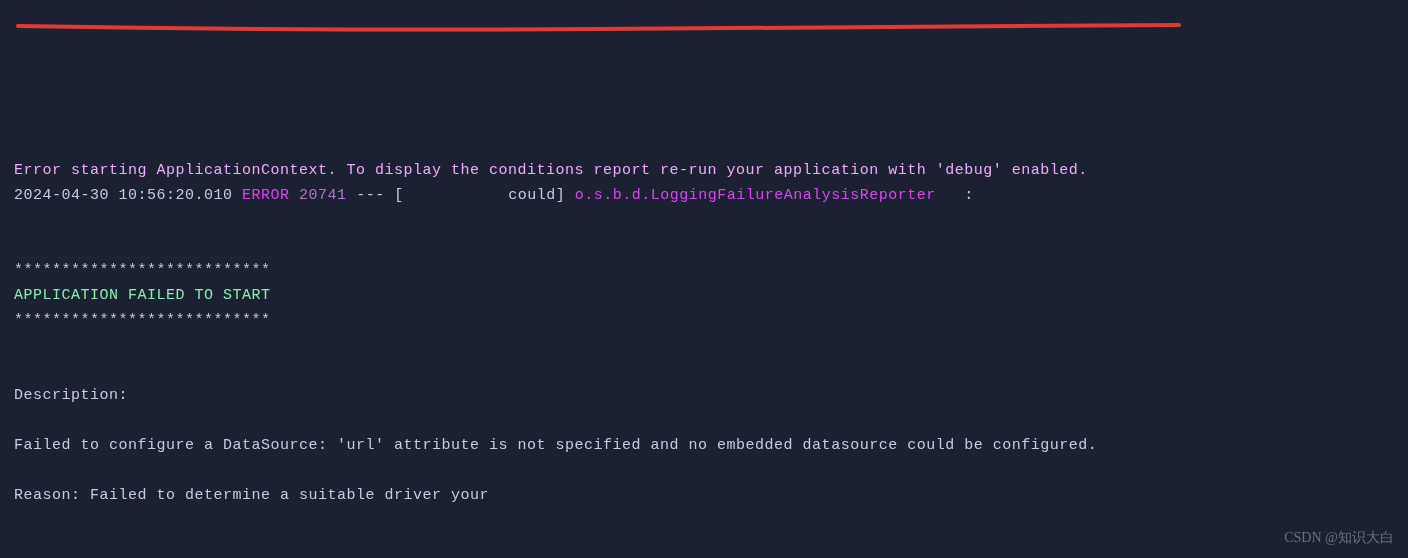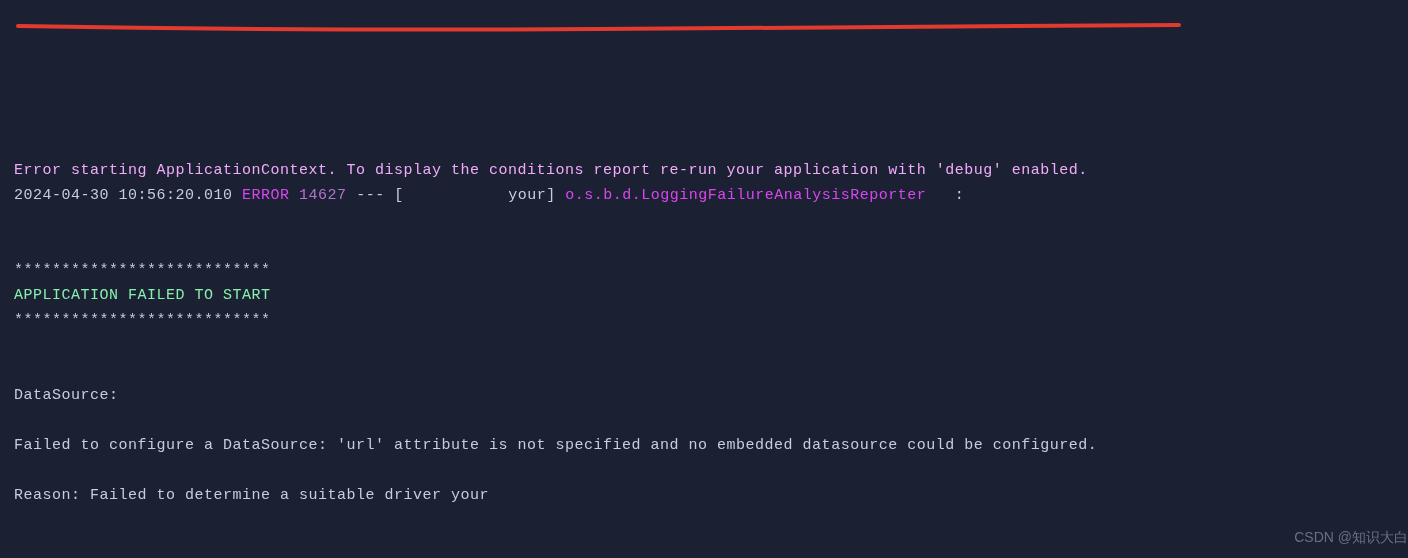--- a/index.html
+++ b/index.html
@@ -30,47 +30,47 @@
     .underline-svg {
       position: absolute;
       top: 22px;
       left: 14px;
       width: 1170px;
       height: 18px;
       z-index: 5;
     }
     .watermark {
       position: absolute;
-      right: 0;
+      right: 14px;
       bottom: 8px;
       color: #69707f;
       font-size: 14px;
-      font-family: Liberation Sans, sans-serif;
+      font-family: Liberation Serif, serif;
       letter-spacing: 0;
     }
   </style>
 </head>
 <body>
 
 
 
 <svg class="underline-svg" viewBox="0 0 1170 18" preserveAspectRatio="none">
   <path d="M 4 4 Q 300 9 585 7 T 1165 3" stroke="#e23a2f" stroke-width="4" fill="none" stroke-linecap="round"></path>
 </svg>
 
 <span class="log-line1">Error starting ApplicationContext. To display the conditions report re-run your application with 'debug' enabled.</span>
-<span class="log-line2"><span class="ts">2024-04-30 10:56:20.010</span> <span class="err">ERROR</span> <span class="pid">14627</span> <span class="sep">--- [           your]</span> <span class="logger">o.s.b.d.LoggingFailureAnalysisReporter</span><span class="sep">   :</span></span>
+<span class="log-line2"><span class="ts">2024-04-30 10:56:20.010</span> <span class="err">ERROR</span> <span class="pid">20741</span> <span class="sep">--- [           could]</span> <span class="logger">o.s.b.d.LoggingFailureAnalysisReporter</span><span class="sep">   :</span></span>
 
 
 <span class="stars">***************************</span>
 <span class="title">APPLICATION FAILED TO START</span>
 <span class="stars">***************************</span>
 
 
-<span class="body-txt">DataSource:</span>
+<span class="body-txt">Description:</span>
 
 <span class="body-txt">Failed to configure a DataSource: 'url' attribute is not specified and no embedded datasource could be configured.</span>
 
 <span class="body-txt">Reason: Failed to determine a suitable driver your</span>
 
 
 
 
 
 

